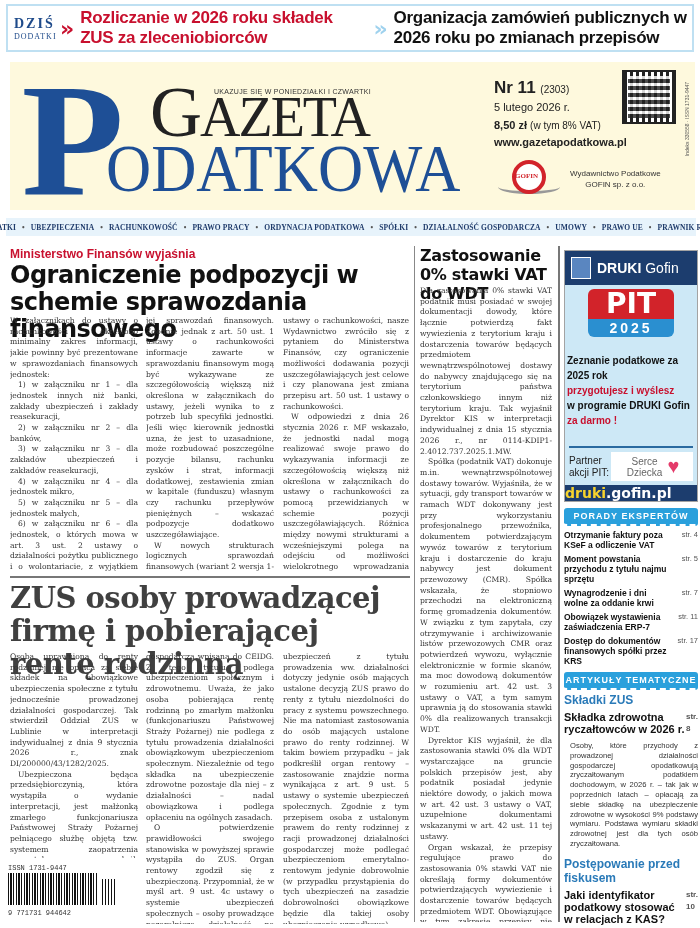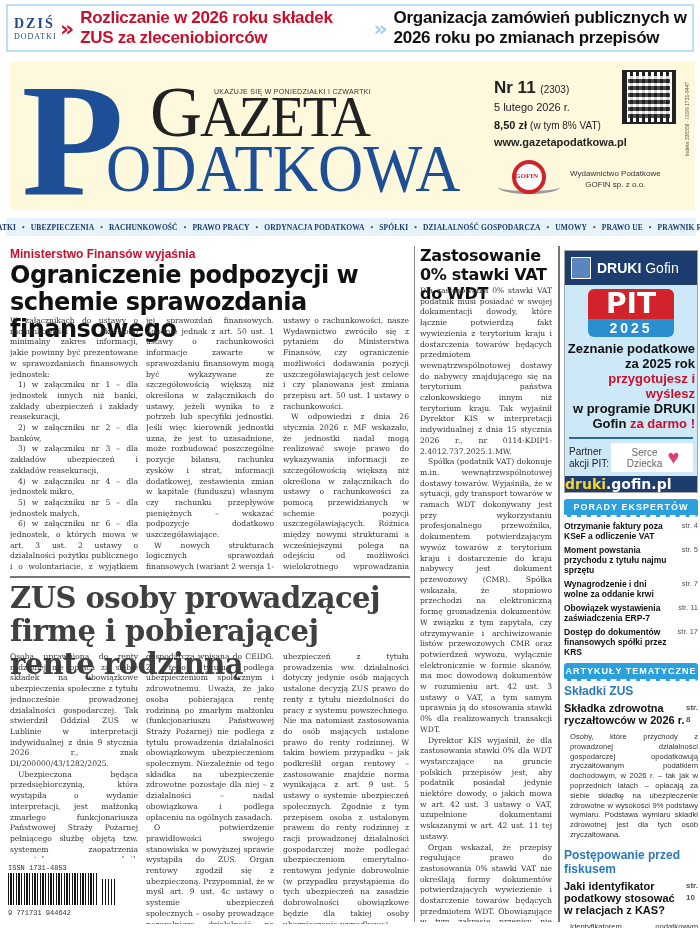--- a/index.html
+++ b/index.html
@@ -45,21 +45,21 @@
 .h2{position:absolute;left:420px;top:246px;width:130px;font-family:"DejaVu Sans",sans-serif;font-weight:bold;font-size:16px;line-height:19px;color:#111;letter-spacing:-0.3px}
 .headline2{position:absolute;left:10px;top:582px;width:400px;font-family:"DejaVu Serif",serif;font-weight:bold;font-size:29px;line-height:33px;color:#404040;letter-spacing:-0.5px}
 .side{position:absolute;left:564px;top:250px;width:134px;font-family:"Liberation Sans",sans-serif}
 .druki{background:#cde8f6;border:1px solid #a3a3a3}
 .druki-head{background:#1c3d6e;color:#fff;height:34px;display:flex;align-items:center;padding-left:6px;font-size:14px}
 .druki-head b{margin-left:6px;font-weight:bold}
 .doc-ic{width:20px;height:22px;background:#5a86c0;border:1px solid #fff;position:relative}
 .pit{margin:4px auto 0;width:86px;text-align:center}
 .pit .t{background:#d2232a;color:#fff;font-size:28px;font-weight:bold;border-radius:6px 6px 0 0;line-height:30px;font-family:"DejaVu Sans",sans-serif}
 .pit .y{background:#2a8fd0;color:#fff;font-size:14px;font-weight:bold;letter-spacing:3px;line-height:18px;border-radius:0 0 6px 6px}
-.druki .msg{text-align:right;font-size:13px;font-weight:bold;line-height:15px;padding:4px 2px;color:#111}
+.druki .msg{text-align:left;font-size:10px;font-weight:bold;line-height:15px;padding:16px 2px;color:#111}
 .red{color:#c8102e}
 .partner{display:flex;border-top:2px solid #2a6aa0;margin:2px 4px 0;padding:4px 0;align-items:center}
 .partner .lbl{font-size:10px;line-height:12px;width:42px}
 .partner .logo{flex:1;background:#fff;height:29px;display:flex;align-items:center;justify-content:center;font-size:10px;color:#666;line-height:11px;text-align:center}
 .heart{color:#e43b6a;font-size:20px;margin-left:3px}
 .druki-url{background:#1c3d6e;color:#fff;text-align:left;font-size:14px;font-weight:bold;padding:0 0;font-family:"DejaVu Sans",sans-serif}
 .druki-url span{color:#f6d32d}
 .ribbon{background:#2aa0dc;color:#fff;text-align:center;font-size:9px;font-weight:bold;letter-spacing:1px;padding:3px 0;margin-top:6px;border-radius:3px;border-bottom:2px dashed #fff}
 .advice{font-size:8.5px;line-height:10px;margin-top:4px;display:flex;justify-content:space-between}
 .advice b{font-weight:bold;color:#111;width:108px}
@@ -177,21 +177,21 @@
 <div class="col" style="left:146px;top:652px;width:128px;height:272px">
   <p class="noi">gospodarczą wpisaną do CEIDG. Z tego tytułu podlega ubezpieczeniom społecznym i zdrowotnemu. Uważa, że jako osoba pobierająca rentę rodzinną po zmarłym małżonku (funkcjonariuszu Państwowej Straży Pożarnej) nie podlega z tytułu prowadzenia działalności obowiązkowym ubezpieczeniom społecznym. Niezależnie od tego składka na ubezpieczenie zdrowotne pozostaje dla niej – z działalności – nadal obowiązkowa i podlega opłaceniu na ogólnych zasadach.</p>
   <p>O potwierdzenie prawidłowości swojego stanowiska w powyższej sprawie wystąpiła do ZUS. Organ rentowy zgodził się z ubezpieczoną. Przypomniał, że w myśl art. 9 ust. 4c ustawy o systemie ubezpieczeń społecznych – osoby prowadzące pozarolniczą działalność na podstawie przepisów ustawy – Prawo przedsiębiorców lub innych przepisów szczególnych mające ustalone prawo do renty z tytułu niezdolności do pracy podlegają obowiązkowo ubezpieczeniom emerytalnemu i rentowym do czasu ustalenia prawa do emerytury. Zatem obowiązek tych</p>
 </div>
 <div class="col" style="left:283px;top:652px;width:126px;height:272px">
   <p class="noi">ubezpieczeń z tytułu prowadzenia ww. działalności dotyczy jedynie osób mających ustalone decyzją ZUS prawo do renty z tytułu niezdolności do pracy z systemu powszechnego. Nie ma natomiast zastosowania do osób mających ustalone prawo do renty rodzinnej. W takim bowiem przypadku – jak podkreślił organ rentowy – zastosowanie znajdzie norma wynikająca z art. 9 ust. 5 ustawy o systemie ubezpieczeń społecznych. Zgodnie z tym przepisem osoba z ustalonym prawem do renty rodzinnej z racji prowadzonej działalności gospodarczej może podlegać ubezpieczeniom emerytalno-rentowym jedynie dobrowolnie (w przypadku przystąpienia do tych ubezpieczeń na zasadzie dobrowolności obowiązkowe będzie dla takiej osoby ubezpieczenie wypadkowe).</p>
 
 </div>
 
 <div class="barcode">
-  <div class="issn">ISSN 1731-4853</div>
+  <div class="issn">ISSN 1731-9447</div>
   <div><span class="bars"></span><span class="bars2"></span></div>
   <div class="num">9 771731 944642</div>
 </div>
 
 <div class="side">
   <div class="druki">
     <div class="druki-head">
       <span class="doc-ic"></span>
       <b>DRUKI</b>&nbsp;<span>Gofin</span>
     </div>

